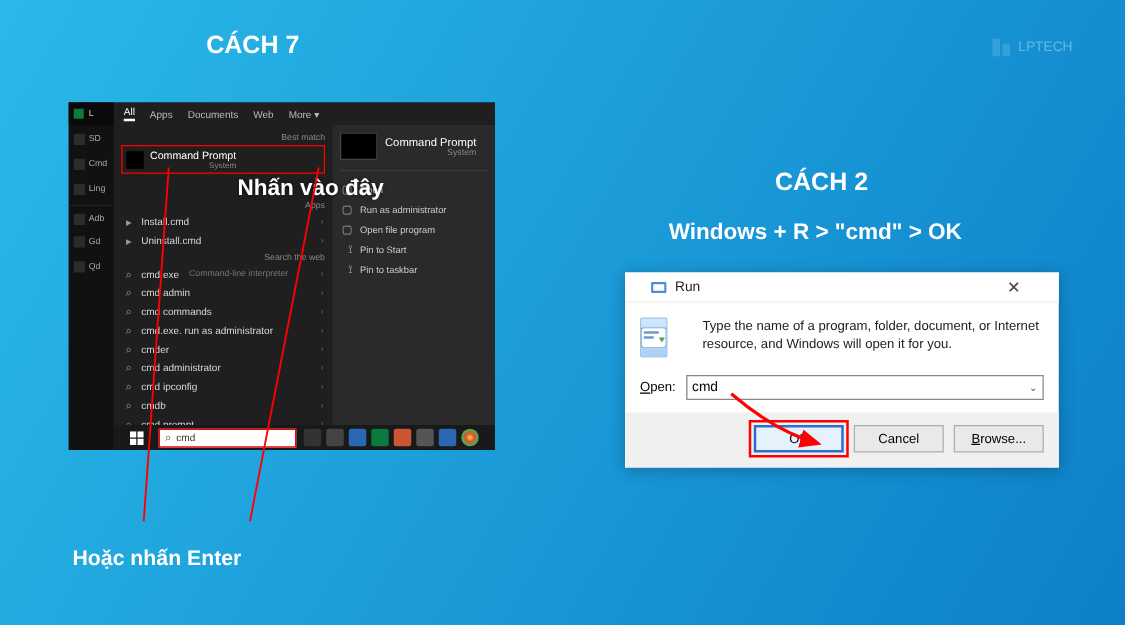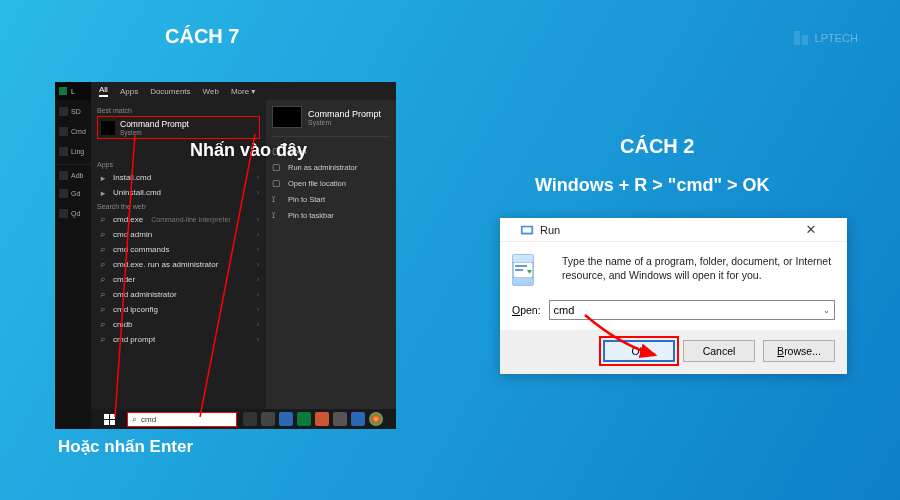--- a/index.html
+++ b/index.html
@@ -10,21 +10,21 @@
 .lptech-wm svg { opacity: 0.4; }
 
 
 .heading { color: #fff; font-weight: 700; font-size: 20px; position: absolute; text-align: center; }
 .h-cach1 { top: 25px; left: 165px; }
 .h-cach2 { top: 135px; left: 620px; }
 .h-shortcut { top: 175px; left: 535px; font-size: 18px; font-weight: 700; }
 .h-enter { top: 437px; left: 58px; font-size: 17px; }
 
 
-.win-panel { position: absolute; top: 82px; left: 55px; width: 341px; height: 347px; background: #1f1f1f; color: #d8d8d8; font-size: 10px; display: flex; }
+.win-panel { position: absolute; top: 82px; left: 55px; width: 341px; height: 278px; background: #1f1f1f; color: #d8d8d8; font-size: 10px; display: flex; text-align: right; }
 .rail { width: 36px; background: #111; display: flex; flex-direction: column; }
 .rail-top { height: 18px; background: #0a0a0a; display: flex; align-items: center; padding-left: 4px; gap: 4px; }
 .rail-top .sq { width: 8px; height: 8px; background: #0c7a3c; }
 .rail-items { display: flex; flex-direction: column; gap: 2px; padding-top: 2px; }
 .rail-item { height: 18px; display: flex; align-items: center; padding-left: 4px; color: #aaa; font-size: 7px; gap: 3px; }
 .rail-item .dot { width: 9px; height: 9px; background: #2b2b2b; }
 
 .win-main { flex: 1; display: flex; flex-direction: column; position: relative; }
 .win-tabs { height: 18px; display: flex; align-items: center; gap: 12px; padding-left: 8px; background: #1f1f1f; font-size: 8px; color: #bbb; }
 .win-tabs .tab.active { border-bottom: 2px solid #fff; color: #fff; padding-bottom: 1px; }
@@ -223,21 +223,21 @@
         <div class="rt-act">
             <span class="aic">▢</span>
             <span>Open</span>
           </div>
         <div class="rt-act">
             <span class="aic">▢</span>
             <span>Run as administrator</span>
           </div>
         <div class="rt-act">
             <span class="aic">▢</span>
-            <span>Open file location</span>
+            <span>Open file program</span>
           </div>
         <div class="rt-act">
             <span class="aic">⟟</span>
             <span>Pin to Start</span>
           </div>
         <div class="rt-act">
             <span class="aic">⟟</span>
             <span>Pin to taskbar</span>
           </div>
       </div>

